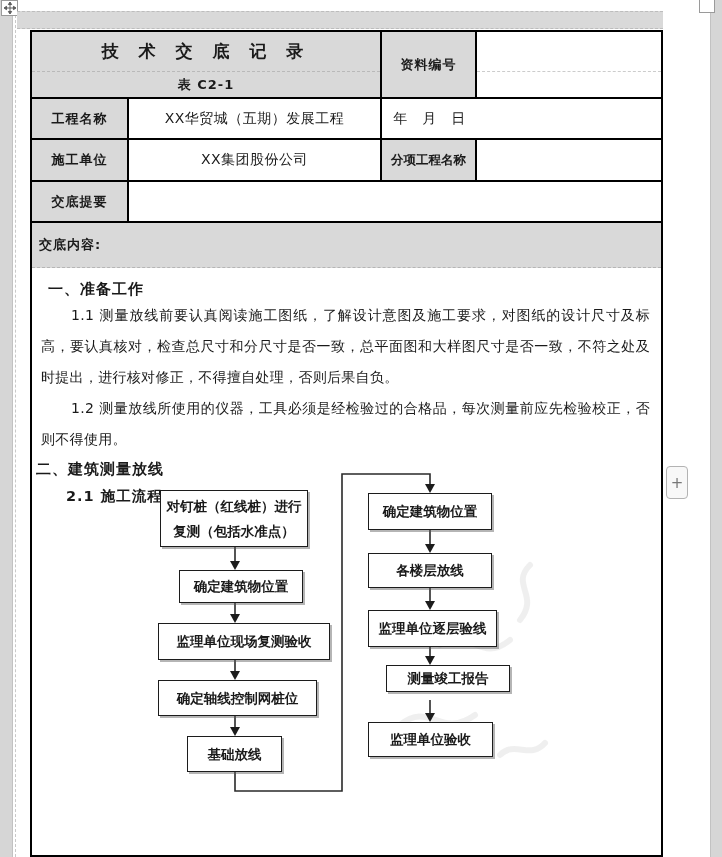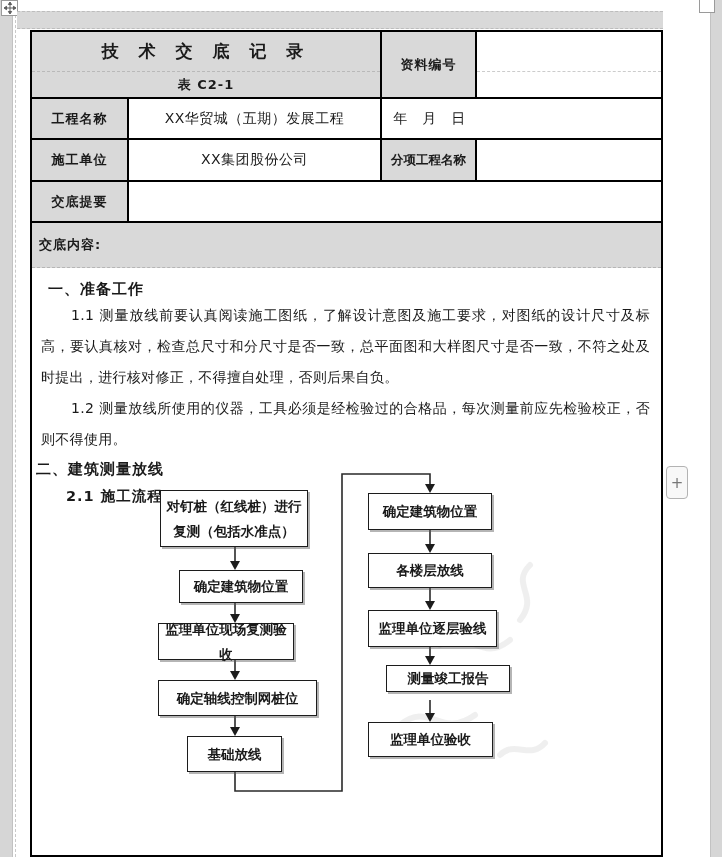--- a/index.html
+++ b/index.html
@@ -196,21 +196,21 @@
         <polygon points="325,79 335,79 330,88"></polygon>
         <polygon points="325,136 335,136 330,145"></polygon>
         <polygon points="325,191 335,191 330,200"></polygon>
         <polygon points="325,248 335,248 330,257"></polygon>
         <polygon points="325,19 335,19 330,28"></polygon>
       </g>
     </svg>
 
     <div class="fbox" style="left:60px;  top:25px;  width:148px; height:57px;">对钉桩（红线桩）进行复测（包括水准点）</div>
     <div class="fbox" style="left:79px;  top:105px; width:124px; height:33px;">确定建筑物位置</div>
-    <div class="fbox" style="left:58px;  top:158px; width:136px; height:37px;">监理单位现场复测验收</div>
+    <div class="fbox" style="left:58px;  top:158px; width:172px; height:37px;text-align:right;">监理单位现场复测验收</div>
     <div class="fbox" style="left:58px;  top:215px; width:159px; height:36px;">确定轴线控制网桩位</div>
     <div class="fbox" style="left:87px;  top:271px; width:95px;  height:36px;">基础放线</div>
 
     <div class="fbox" style="left:268px; top:28px;  width:124px; height:37px;">确定建筑物位置</div>
     <div class="fbox" style="left:268px; top:88px;  width:124px; height:35px;">各楼层放线</div>
     <div class="fbox" style="left:268px; top:145px; width:129px; height:37px;">监理单位逐层验线</div>
     <div class="fbox" style="left:286px; top:200px; width:124px; height:27px;">测量竣工报告</div>
     <div class="fbox" style="left:268px; top:257px; width:125px; height:35px;">监理单位验收</div>
   </div>
 

